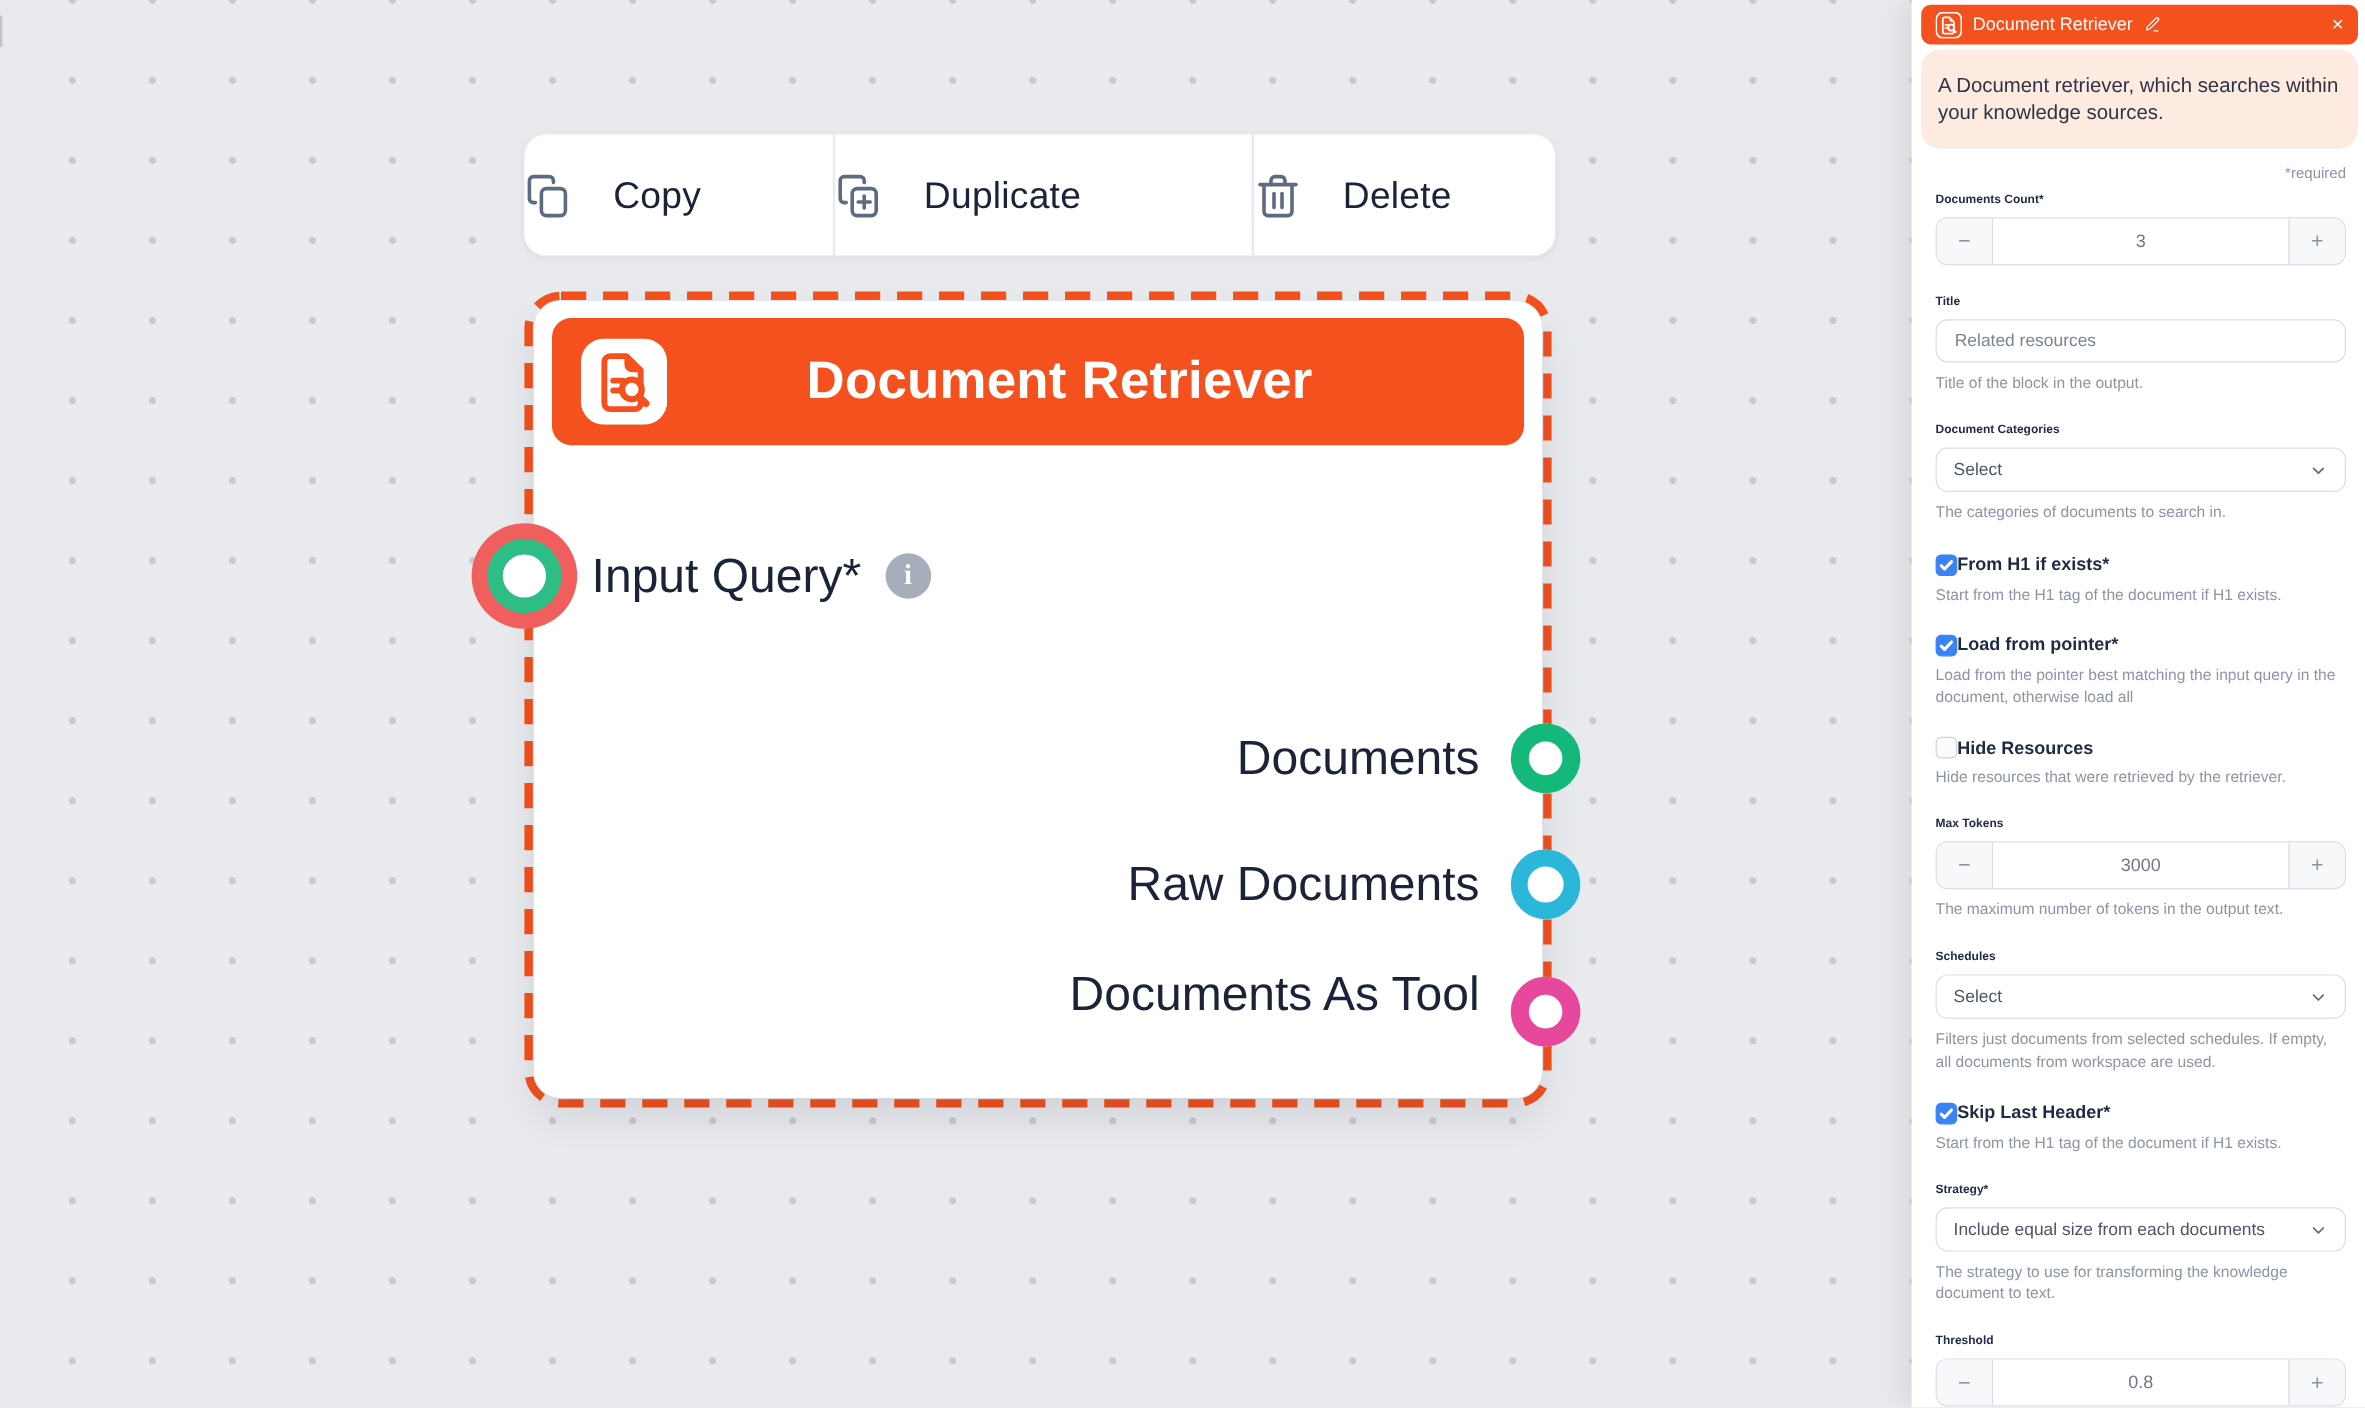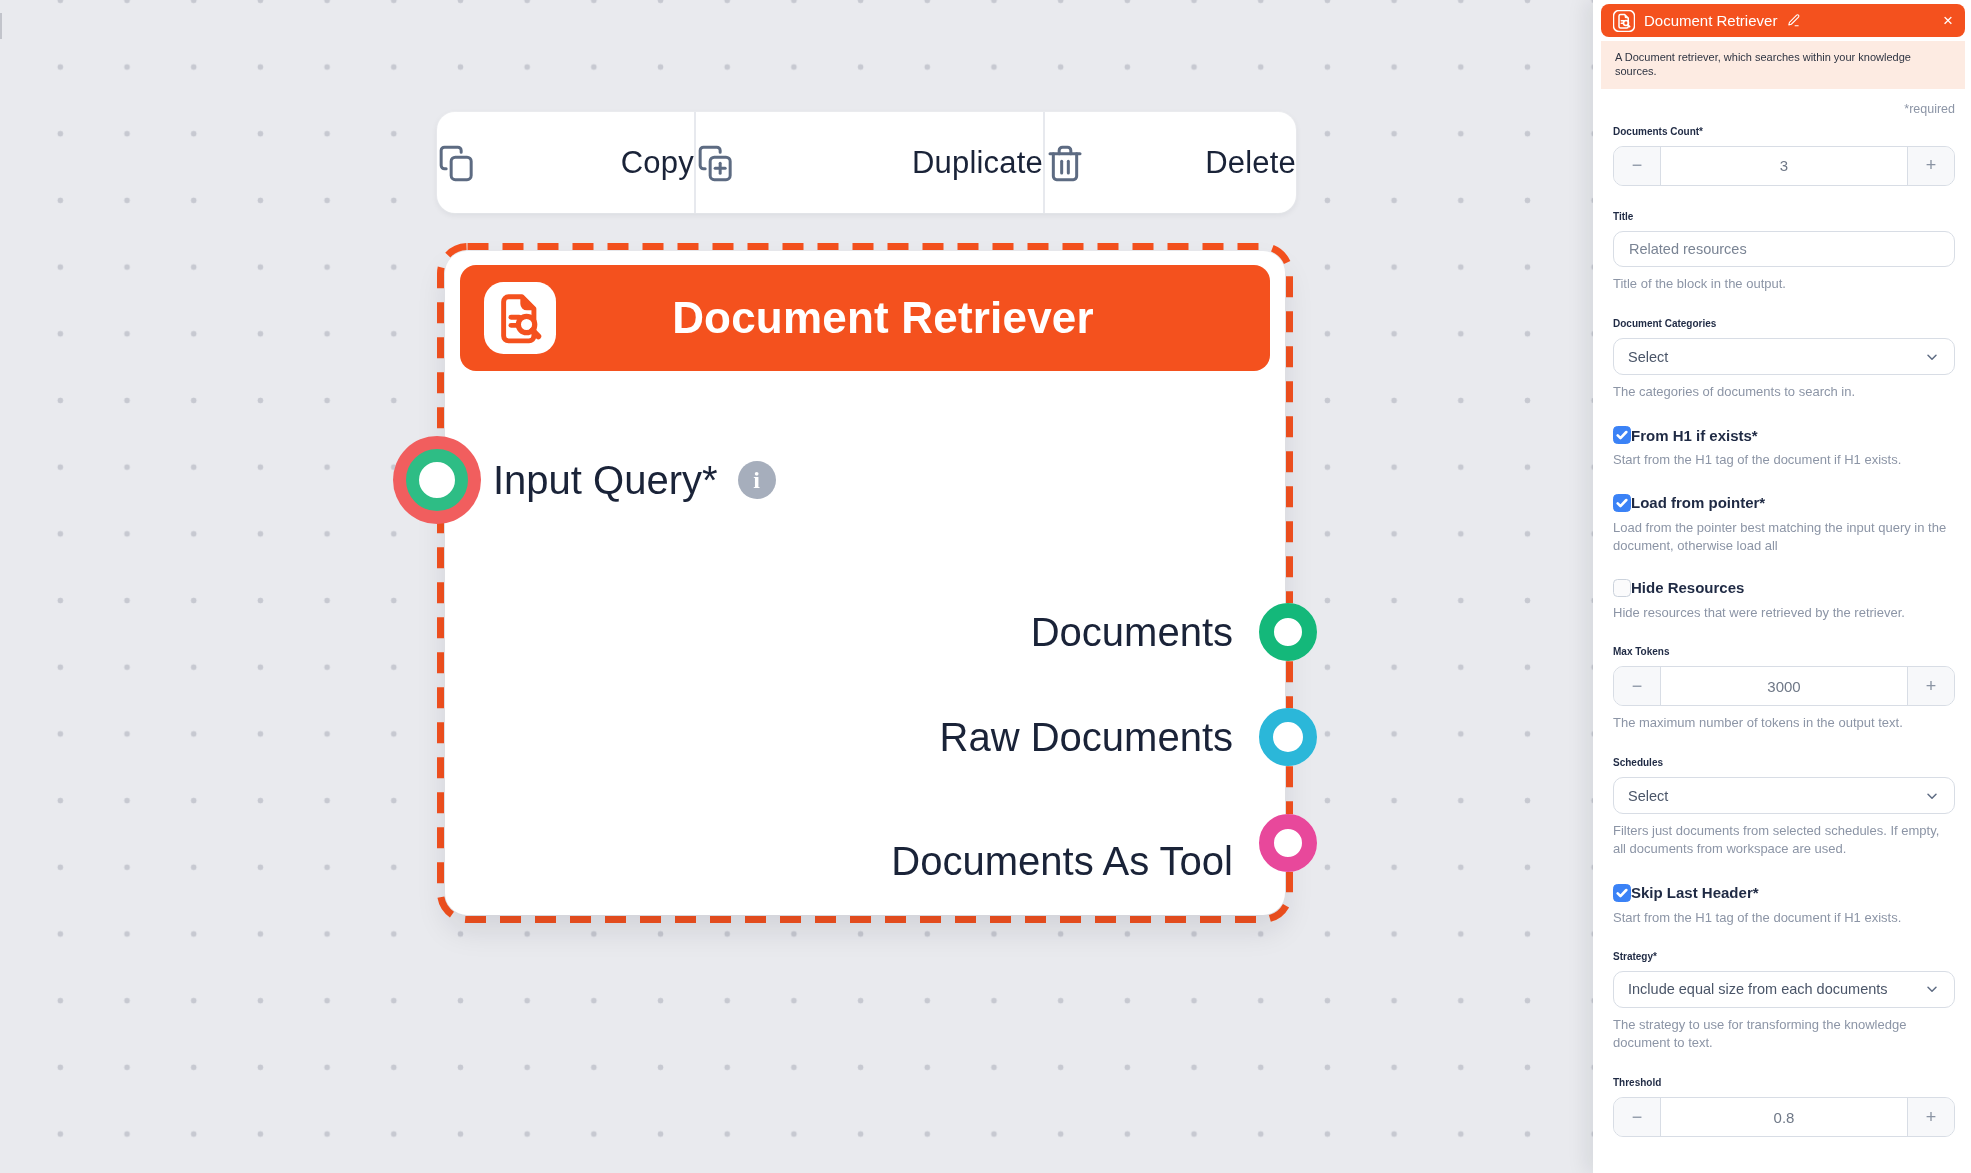--- a/index.html
+++ b/index.html
@@ -31,21 +31,21 @@
     background-size:66.7px 66.7px;background-position:27px -33px;
     overflow:hidden;
   }
   .edge-artifact{position:absolute;left:0;top:13px;width:2px;height:26px;background:#C2C4CB}
 
   .toolbar{
     position:absolute;left:437px;top:112px;width:859px;height:101px;
     background:#fff;border-radius:18px;display:flex;align-items:stretch;
     box-shadow:0 2px 6px rgba(16,24,40,.07),0 0 0 1px #EEEFF2;
   }
-  .tb-btn{display:flex;align-items:center;justify-content:space-between;gap:22px;cursor:pointer;background:none;border:none}
+  .tb-btn{display:flex;align-items:center;justify-content:flex-start;gap:34px;cursor:pointer;background:none;border:none}
   .tb-btn.w1{width:262px}.tb-btn.w2{width:356px}.tb-btn.w3{width:258px}
   .tb-btn + .tb-btn{border-left:2px solid #E7E9EE}
   .tb-btn svg{width:40px;height:40px;stroke:#5D6B82;fill:none;stroke-width:1.8;stroke-linecap:round;stroke-linejoin:round}
   .tb-label{font-size:31px;font-weight:500;color:var(--text-dark);letter-spacing:.2px}
 
   .node-outer{position:absolute;left:437px;top:243px;width:856px;height:680px}
   .dash-svg{position:absolute;left:0;top:0;overflow:visible}
   .node-card{
     position:absolute;left:8px;top:8px;right:8px;bottom:8px;background:#fff;border-radius:22px;
     box-shadow:0 16px 30px rgba(16,24,40,.10);
@@ -64,38 +64,38 @@
   .port-out .ring{position:absolute;inset:0;border-radius:50%;}
   .port-documents{top:360px}.port-documents .ring{border:15px solid var(--port-documents)}
   .port-raw-documents{top:465px}.port-raw-documents .ring{border:14px solid var(--port-raw-documents)}
   .port-documents-as-tool{top:571px}.port-documents-as-tool .ring{border:15px solid var(--port-documents-as-tool)}
 
   .port-row-in{position:absolute;left:56px;top:211px;height:52px;display:flex;align-items:center;gap:20px;z-index:2}
   .port-label{font-size:40px;font-weight:400;color:var(--text-dark);white-space:nowrap}
   .info-icon{width:38px;height:38px;border-radius:50%;background:#A6AEBC;color:#fff;display:flex;align-items:center;justify-content:center;
     font-size:24px;font-weight:700;font-family:"Liberation Serif","DejaVu Serif",serif}
   .out-label{position:absolute;right:60px;height:52px;display:flex;align-items:center;z-index:2}
-  .out-label.l1{top:363px}.out-label.l2{top:468px}.out-label.l3{top:592px}
+  .out-label.l1{top:363px}.out-label.l2{top:468px}.out-label.l3{top:560px}
 
   
   .panel{
     position:relative;flex:0 0 378px;width:378px;height:100%;background:#fff;
     box-shadow:-8px 0 18px rgba(16,24,40,.08);padding:4px 6px 0 8px;overflow:hidden;
   }
   .panel-header{
     height:33px;background:var(--accent-orange);border-radius:8px;display:flex;align-items:center;
     gap:9px;padding:0 12px;color:#fff;
   }
   .panel-header-icon{width:22px;height:22px;flex:0 0 auto}
   .panel-title{font-size:15px;font-weight:500;white-space:nowrap}
   .pencil-icon{width:15px;height:15px;stroke:#fff;fill:none;stroke-width:1.7;stroke-linecap:round;stroke-linejoin:round;cursor:pointer}
   .panel-close{margin-left:auto;background:none;border:none;color:#fff;font-size:17px;line-height:1;cursor:pointer;font-family:inherit}
   .panel-desc{
-    margin-top:4px;background:var(--panel-desc-bg);border-radius:0;padding:10px 14px;
-    font-size:11px;line-height:1.27;color:#2E3442;
+    margin-top:4px;background:var(--panel-desc-bg);border-radius:16px;padding:20px 14px;
+    font-size:17px;line-height:1.27;color:#2E3442;
   }
   .panel-body{padding:0 10px 0 12px}
   .required-note{margin:13px 0 10px;text-align:right;font-size:12.5px;color:var(--text-muted)}
 
   .field{margin-bottom:25px}
   .field-label{font-size:10px;font-weight:700;color:#1F2A44;margin-bottom:9px}
   .helper{font-size:13px;color:var(--text-muted);line-height:1.4;margin-top:8px}
 
   .stepper{display:flex;height:40px;border:1px solid var(--input-border);border-radius:10px;overflow:hidden;background:#FAFBFC}
   .step-btn{width:47px;flex:0 0 auto;background:#F7F8FA;border:none;color:#8A93A3;font-size:18px;cursor:pointer;font-family:inherit}

